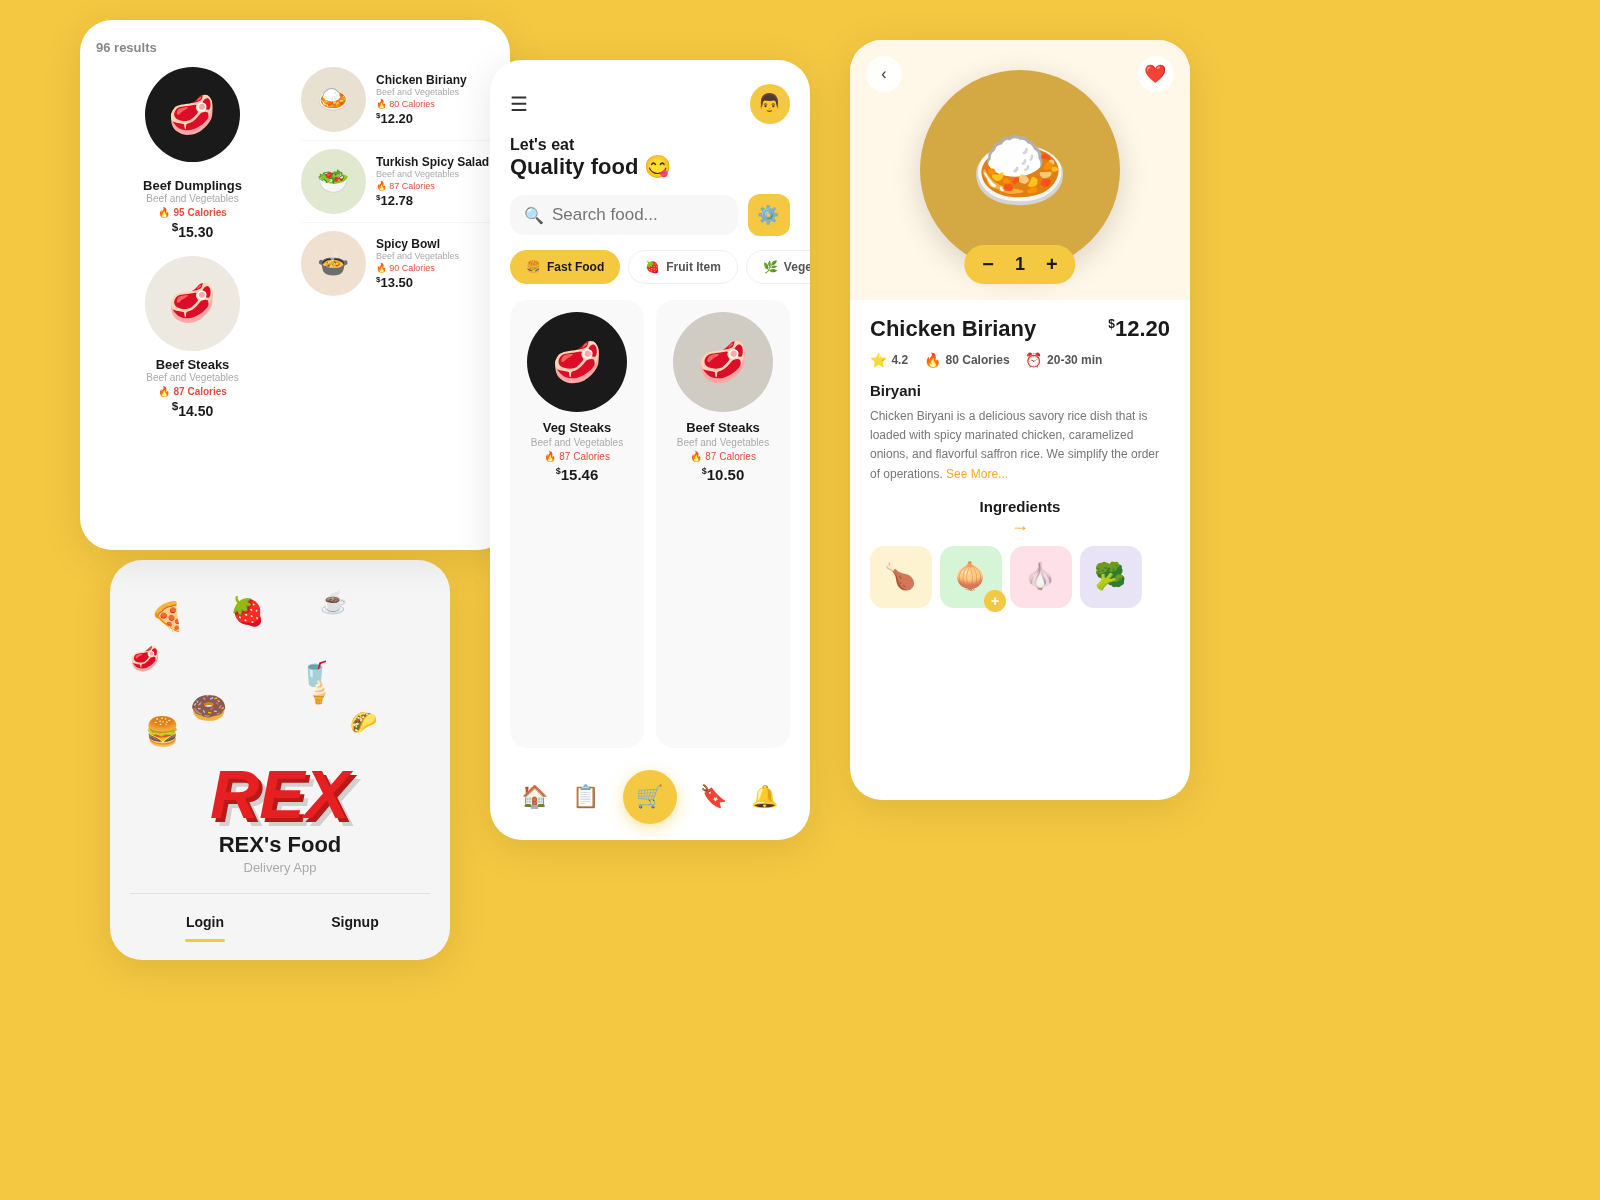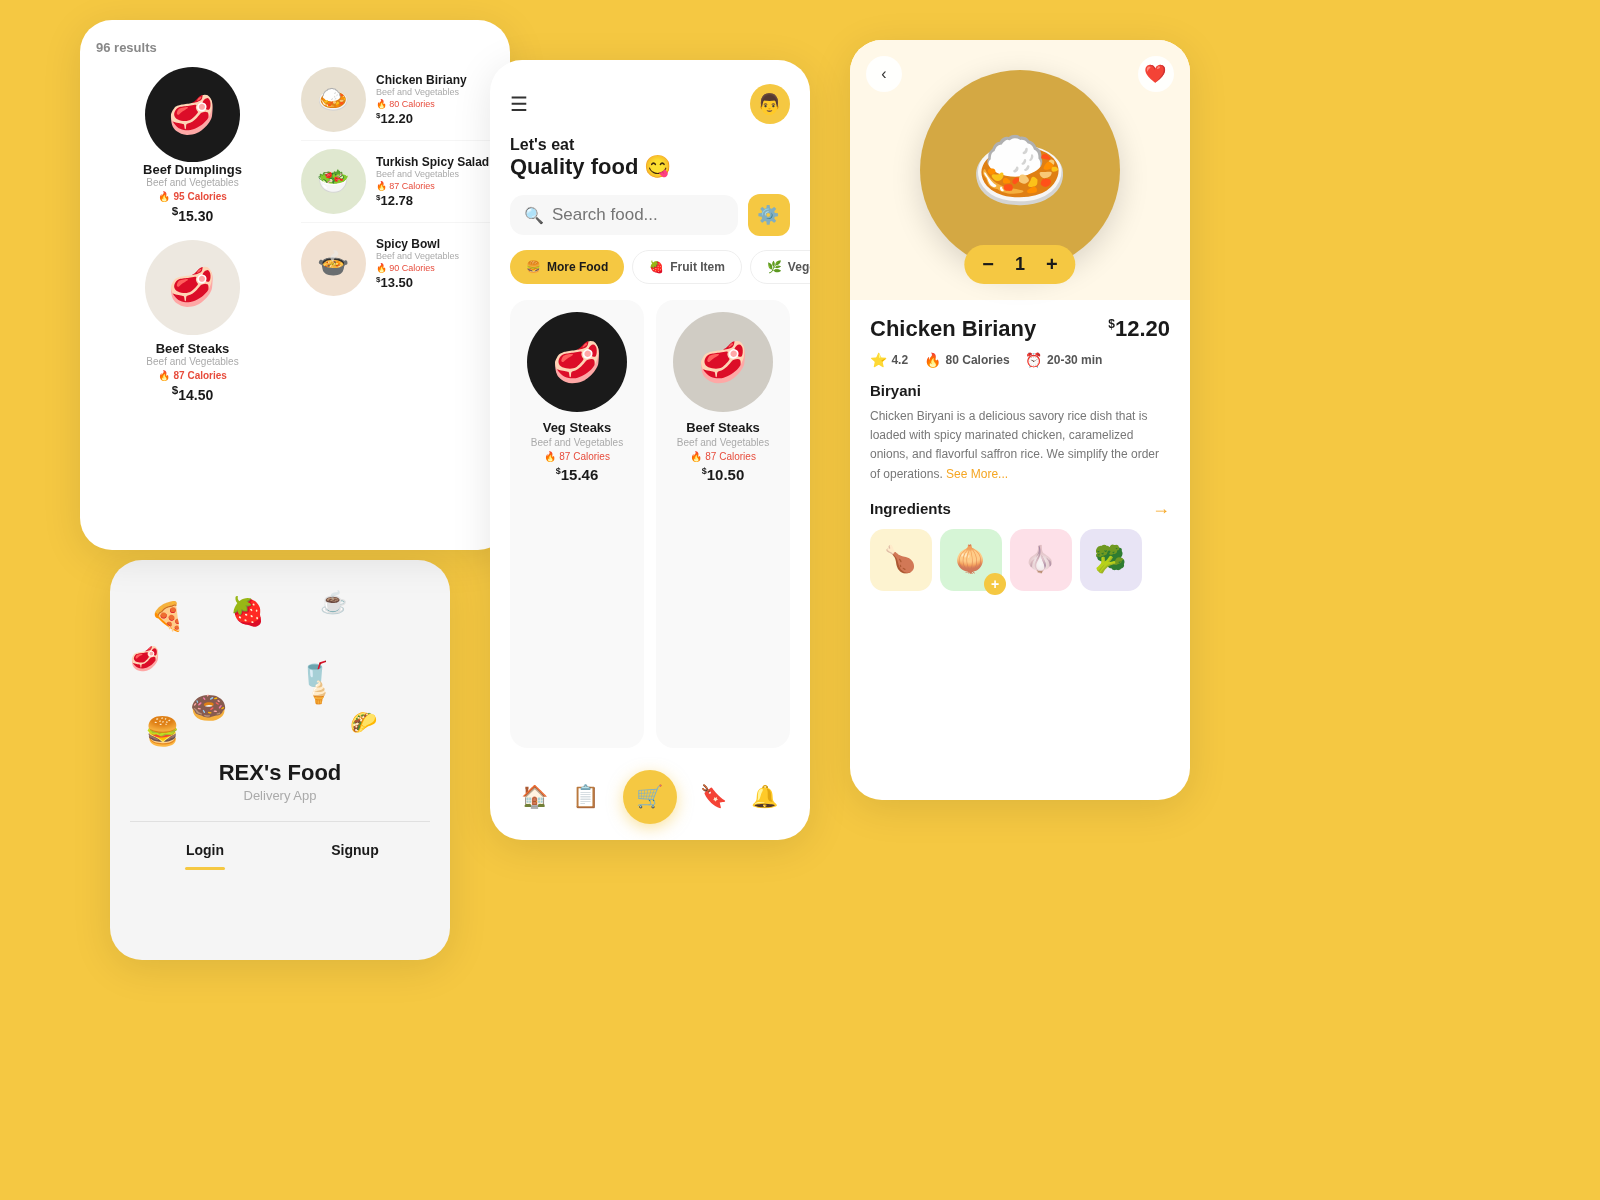--- a/index.html
+++ b/index.html
@@ -311,21 +311,21 @@
     .detail-title-row { display: flex; justify-content: space-between; align-items: flex-start; margin-bottom: 10px; }
     .detail-food-name { font-size: 22px; font-weight: 800; color: #1a1a1a; }
     .detail-price { font-size: 22px; font-weight: 800; color: #1a1a1a; }
     .detail-price sup { font-size: 12px; vertical-align: super; }
     .detail-meta { display: flex; gap: 16px; margin-bottom: 14px; align-items: center; }
     .meta-item { display: flex; align-items: center; gap: 4px; font-size: 12px; color: #555; font-weight: 600; }
     .meta-icon { font-size: 14px; }
     .detail-section-title { font-size: 15px; font-weight: 700; color: #1a1a1a; margin-bottom: 8px; }
     .detail-description { font-size: 12px; color: #777; line-height: 1.6; margin-bottom: 14px; }
     .see-more { color: #f5a623; font-size: 12px; }
-    .ingredients-header { display: flex; justify-content: space-between; align-items: center; margin-bottom: 10px; }
+    .ingredients-header { display: flex; justify-content: space-between; align-items: center; margin-bottom: 10px; flex-direction: column; }
     .ingredients-arrow { color: #f5a623; font-size: 18px; cursor: pointer; }
     .ingredients-row { display: flex; gap: 8px; }
     .ingredient-chip {
       width: 62px;
       height: 62px;
       border-radius: 14px;
       display: flex;
       align-items: center;
       justify-content: center;
       font-size: 26px;
@@ -359,37 +359,38 @@
     <span class="emoji-float" style="top:10px;left:20px;">🍕</span>
     <span class="emoji-float" style="top:5px;left:100px;">🍓</span>
     <span class="emoji-float" style="top:0px;left:190px;font-size:22px;">☕</span>
     <span class="emoji-float" style="top:55px;left:0px;font-size:24px;">🥩</span>
     <span class="emoji-float" style="top:70px;left:170px;font-size:24px;">🥤</span>
     <span class="emoji-float" style="top:100px;left:60px;font-size:30px;">🍩</span>
     <span class="emoji-float" style="top:90px;left:175px;font-size:22px;">🍦</span>
     <span class="emoji-float" style="top:125px;left:15px;font-size:28px;">🍔</span>
     <span class="emoji-float" style="top:120px;left:220px;font-size:22px;">🌮</span>
   </div>
+  <div class="rex-logo">REX</div>
   <div class="splash-app-name">REX's Food</div>
   <div class="splash-subtitle">Delivery App</div>
   <div class="splash-buttons">
     <div class="splash-btn active">Login</div>
     <div class="splash-btn">Signup</div>
   </div>
 </div>
 
 <div class="card" style="left:80px;top:20px;width:430px;height:530px;padding:20px 16px;">
   <div style="font-size:13px;color:#888;font-weight:600;margin-bottom:12px;">96 results</div>
   <div style="display:grid;grid-template-columns:1fr 1fr;gap:12px;height:calc(100% - 30px);">
 
     <div style="display:flex;flex-direction:column;gap:16px;">
 
       <div style="display:flex;flex-direction:column;align-items:center;">
         <div style="width:95px;height:95px;border-radius:50%;background:#1a1a1a;display:flex;align-items:center;justify-content:center;font-size:38px;">🥩</div>
-        <div style="font-size:13px;font-weight:700;color:#1a1a1a;margin-top:0;text-align:right;">Beef Dumplings</div>
+        <div style="font-size:13px;font-weight:700;color:#1a1a1a;margin-top:16px;text-align:right;">Beef Dumplings</div>
         <div style="font-size:10px;color:#aaa;text-align:center;">Beef and Vegetables</div>
         <div style="display:flex;align-items:center;gap:3px;margin-top:3px;">
           <span style="font-size:10px;">🔥</span>
           <span style="font-size:10px;color:#e74c3c;font-weight:600;">95 Calories</span>
         </div>
         <div style="font-size:14px;font-weight:700;color:#1a1a1a;margin-top:2px;"><sup>$</sup><span>15.30</span></div>
       </div>
 
       <div style="display:flex;flex-direction:column;align-items:center;">
         <div style="width:95px;height:95px;border-radius:50%;background:#ede8e0;display:flex;align-items:center;justify-content:center;font-size:38px;">🥩</div>
@@ -459,21 +460,21 @@
   <div class="search-row">
     <div class="search-bar">
       <span>🔍</span>
       <input type="text" placeholder="Search food..." style="">
     </div>
     <div class="filter-btn">⚙️</div>
   </div>
   <div class="category-row">
     <div class="cat-btn active">
       <span>🍔</span>
-      <span>More Food</span>
+      <span>Fast Food</span>
     </div>
     <div class="cat-btn inactive">
       <span>🍓</span>
       <span>Fruit Item</span>
     </div>
     <div class="cat-btn inactive">
       <span>🌿</span>
       <span>Vege...</span>
     </div>
   </div>

